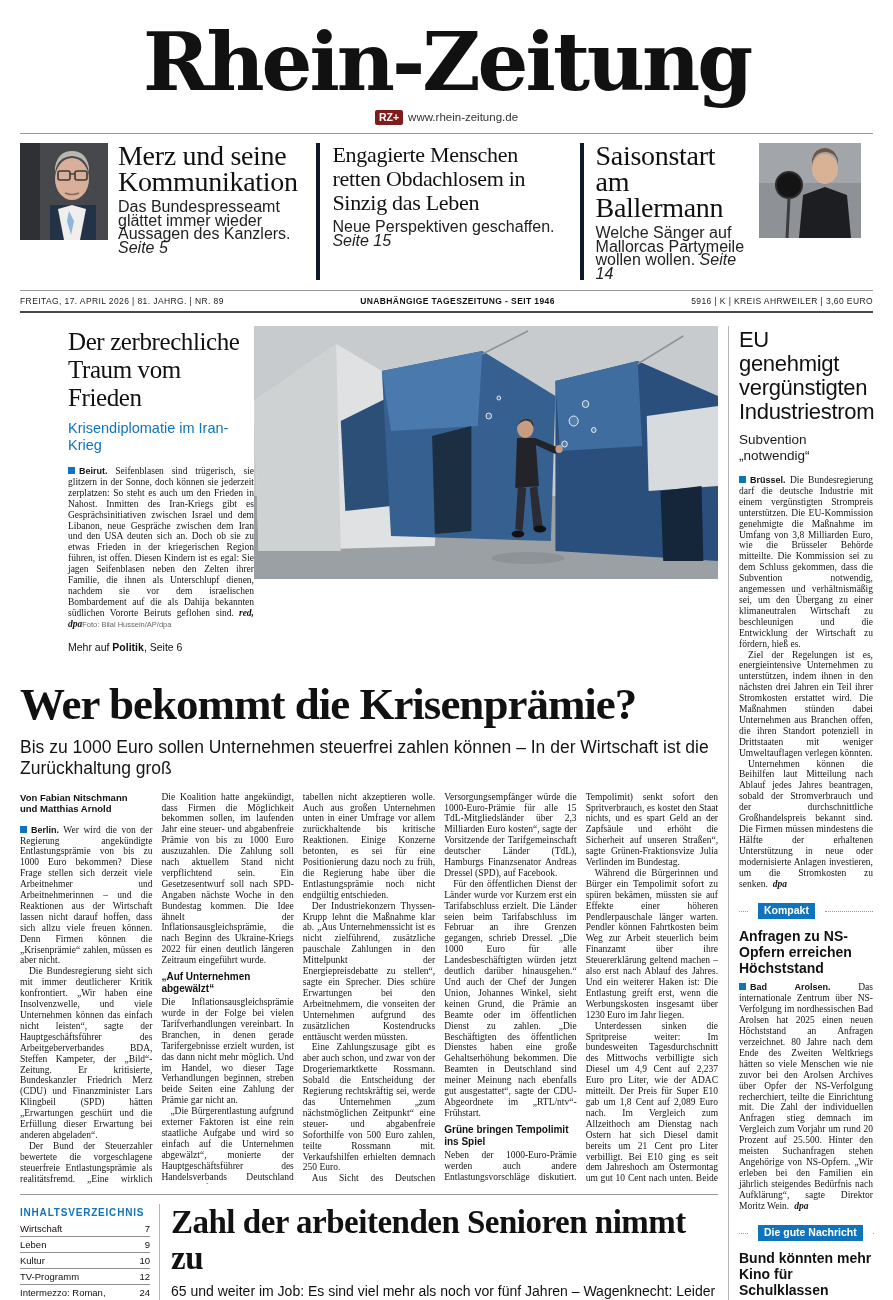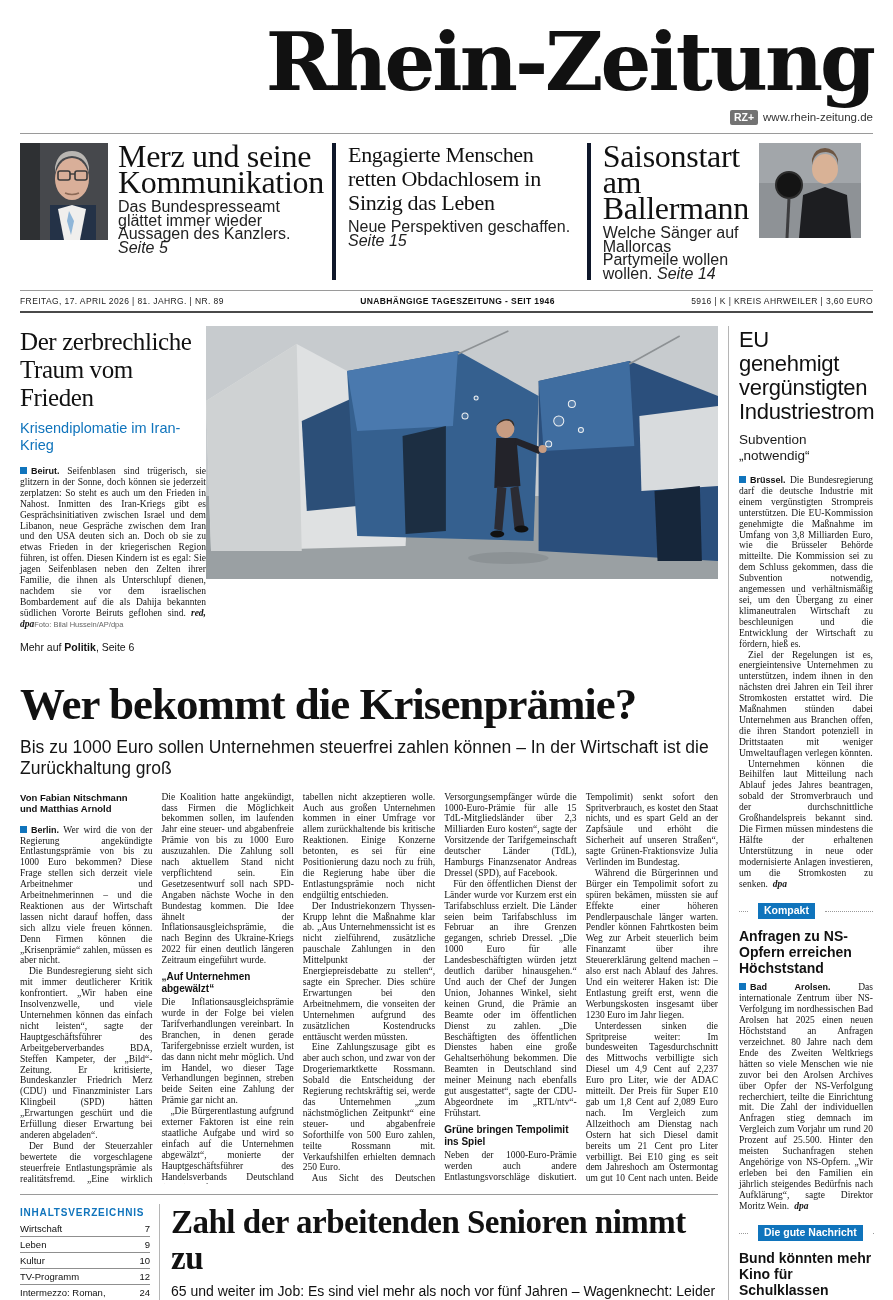--- a/index.html
+++ b/index.html
@@ -1,35 +1,35 @@
 <!DOCTYPE html>
 <html lang="de"><head>
 <meta charset="utf-8">
 <style>
   html,body{margin:0;padding:0;}
   body{width:893px;height:1300px;overflow:hidden;background:#fff;color:#111;
        font-family:"Liberation Sans",sans-serif;}
   .page{width:853px;margin:0 auto;padding-top:16px;}
 
   
-  .mast{text-align:right;}
+  .mast{text-align:center;}
   .mast-title{font-family:"DejaVu Serif",serif;font-weight:bold;font-size:80px;line-height:92px;letter-spacing:-3px;}
   .mast-sub{margin-top:2px;font-size:11.5px;color:#333;}
-  .rz-badge{display:inline-block;background:#737373;color:#fff;font-weight:bold;font-size:10.5px;
+  .rz-badge{display:inline-block;background:#7f1d1d;color:#fff;font-weight:bold;font-size:10.5px;
             padding:1px 4px 2px;border-radius:2px;margin-right:5px;vertical-align:middle;}
 
   
   .teaser-row{display:flex;border-top:1px solid #9a9a9a;margin-top:8px;padding:9px 0 10px;}
   .tz{padding:0 12px;}
   .tz:first-child{padding-left:0;}
   .tz+.tz{border-left:4px solid #0f172a;}
   .tz1{width:300px;display:flex;gap:10px;}
   .tz2{width:248px;}
   .tz3{width:280px;display:flex;gap:10px;}
-  .tz-title{font-family:"Liberation Serif",serif;font-size:32px;line-height:26px;letter-spacing:-0.3px;margin:0 0 5px;}
+  .tz-title{font-family:"Liberation Serif",serif;font-size:28px;line-height:26px;letter-spacing:-0.3px;margin:0 0 5px;}
   .tz2 .tz-title{font-size:22px;line-height:24px;}
   .tz-sub{font-size:16px;line-height:13.5px;color:#222;}
   .tz-page{font-style:italic;}
   .tz-photo{flex:none;}
 
   
   .dl{display:flex;justify-content:space-between;align-items:center;
       border-top:1px solid #9a9a9a;border-bottom:2px solid #4a4a4a;
       font-size:8.5px;letter-spacing:.4px;padding:5px 0;color:#222;}
   .dl .c{font-weight:bold;color:#111;}
@@ -44,21 +44,21 @@
   .credit{font-family:"Liberation Sans",sans-serif;font-size:7.5px;color:#666;}
   .colsub{font:bold 10px/12px "Liberation Sans",sans-serif;margin:5px 0 2px;}
   .more{font-size:10.5px;margin-top:10px;}
   .more b{font-weight:bold;}
 
   
   .mainwrap{display:flex;margin-top:13px;}
   .leftzone{flex:1;min-width:0;}
   .rail{width:134px;flex:none;border-left:1px solid #b5b5b5;margin-left:10px;padding-left:10px;}
 
-  .toprow{display:flex;}
+  .toprow{display:flex;margin-left:48px;}
   .leadcol{width:186px;flex:none;}
   .lead-title{font-family:"Liberation Serif",serif;font-size:25px;line-height:28px;letter-spacing:-0.4px;margin:2px 0 8px;}
   .lead-sub{font-size:14.5px;line-height:17px;color:#1074bc;margin:0 0 12px;}
   .mainphoto{flex:1;min-width:0;}
   .mainphoto svg{display:block;width:100%;height:253px;}
 
   .krisen-title{font-family:"Liberation Serif",serif;font-size:45px;line-height:50px;letter-spacing:-1px;margin:26px 0 0;}
   .krisen-sub{font-size:17.5px;line-height:21px;margin:8px 0 13px;color:#151515;}
   .byline{font:bold 9.5px/11.5px "Liberation Sans",sans-serif;margin:0 0 10px;}
   .cols5{display:flex;gap:9px;height:392px;overflow:hidden;}
@@ -225,21 +225,21 @@
             <p class="bp">Die Bundesregierung sieht sich mit immer deutlicherer Kritik konfrontiert. „Wir haben eine Insolvenzwelle, und viele Unternehmen können das einfach nicht leisten“, sagte der Hauptgeschäftsführer des Arbeitgeberverbandes BDA, Steffen Kampeter, der „Bild“-Zeitung. Er kritisierte, Bundeskanzler Friedrich Merz (CDU) und Finanzminister Lars Klingbeil (SPD) hätten „Erwartungen geschürt und die Erfüllung dieser Erwartung bei anderen abgeladen“.</p>
             <p class="bp">Der Bund der Steuerzahler bewertete die vorgeschlagene steuerfreie Entlastungsprämie als realitätsfremd. „Eine wirklich sachgemäße Lösung zur Entlastung wäre eine Erhöhung der Entfernungspauschale für alle, die Auto oder Bus und Bahn nutzen müssen, um zur Arbeit zu kommen“, sagte Reiner Holznagel dem Redaktionsnetzwerk Deutschland (RND).</p>
           </div>
           <div class="col">
             <p class="bp">Die Koalition hatte angekündigt, dass Firmen die Möglichkeit bekommen sollen, im laufenden Jahr eine steuer- und abgabenfreie Prämie von bis zu 1000 Euro auszuzahlen. Die Zahlung soll nach aktuellem Stand nicht verpflichtend sein. Ein Gesetzesentwurf soll nach SPD-Angaben nächste Woche in den Bundestag kommen. Die Idee ähnelt der Inflationsausgleichsprämie, die nach Beginn des Ukraine-Kriegs 2022 für einen deutlich längeren Zeitraum eingeführt wurde.</p>
             <div class="colsub">„Auf Unternehmen abgewälzt“</div>
             <p class="bp">Die Inflationsausgleichsprämie wurde in der Folge bei vielen Tarifverhandlungen vereinbart. In Branchen, in denen gerade Tarifergebnisse erzielt wurden, ist das dann nicht mehr möglich. Und im Handel, wo dieser Tage Verhandlungen beginnen, streben beide Seiten eine Zahlung der Prämie gar nicht an.</p>
             <p class="bp">„Die Bürgerentlastung aufgrund externer Faktoren ist eine rein staatliche Aufgabe und wird so einfach auf die Unternehmen abgewälzt“, monierte der Hauptgeschäftsführer des Handelsverbands Deutschland (HDE), Stefan Genth. Dabei seien Betriebe ihrerseits von den Kostensteigerungen betroffen. Die Gewerkschaft Verdi betonte, dass sie bei den Tarifgesprächen Einmalzahlungen als Ersatz für echte Entgelterhöhungen in Tarif-</p>
           </div>
           <div class="col">
-            <p class="bp">tabellen nicht akzeptieren wolle. Auch aus großen Unternehmen kommen in einer Umfrage vor allem zurückhaltende bis kritische Reaktionen. Einige Konzerne betonten, es sei für eine Positionierung dazu noch zu früh, die Regierung habe über die Entlastungsprämie noch nicht endgültig entschieden.</p>
+            <p class="bp">tabellen nicht akzeptieren wolle. Auch aus großen Unternehmen unten in einer Umfrage vor allem zurückhaltende bis kritische Reaktionen. Einige Konzerne betonten, es sei für eine Positionierung dazu noch zu früh, die Regierung habe über die Entlastungsprämie noch nicht endgültig entschieden.</p>
             <p class="bp">Der Industriekonzern Thyssen-Krupp lehnt die Maßnahme klar ab. „Aus Unternehmenssicht ist es nicht zielführend, zusätzliche pauschale Zahlungen in den Mittelpunkt der Energiepreisdebatte zu stellen“, sagte ein Sprecher. Dies schüre Erwartungen bei den Arbeitnehmern, die vonseiten der Unternehmen aufgrund des zusätzlichen Kostendrucks enttäuscht werden müssten.</p>
             <p class="bp">Eine Zahlungszusage gibt es aber auch schon, und zwar von der Drogeriemarktkette Rossmann. Sobald die Entscheidung der Regierung rechtskräftig sei, werde das Unternehmen „zum nächstmöglichen Zeitpunkt“ eine steuer- und abgabenfreie Soforthilfe von 500 Euro zahlen, teilte Rossmann mit. Verkaufshilfen erhielten demnach 250 Euro.</p>
             <p class="bp">Aus Sicht des Deutschen Beamtenbunds sollte es die Entlastungsprämie auch für die Beschäftigten im öffentlichen Dienst geben. Die Länder sehen allerdings kaum eine Chance zur Auszahlung an Beamte, Tarifbeschäftigte und Pensionäre. „Einschließlich der Beamten und</p>
           </div>
           <div class="col">
             <p class="bp">Versorgungsempfänger würde die 1000-Euro-Prämie für alle 15 TdL-Mitgliedsländer über 2,3 Milliarden Euro kosten“, sagte der Vorsitzende der Tarifgemeinschaft deutscher Länder (TdL), Hamburgs Finanzsenator Andreas Dressel (SPD), auf Facebook.</p>
             <p class="bp">Für den öffentlichen Dienst der Länder wurde vor Kurzem erst ein Tarifabschluss erzielt. Die Länder seien beim Tarifabschluss im Februar an ihre Grenzen gegangen, schrieb Dressel. „Die 1000 Euro für alle Landesbeschäftigten würden jetzt deutlich darüber hinausgehen.“ Und auch der Chef der Jungen Union, Johannes Winkel, sieht keinen Grund, die Prämie an Beamte oder im öffentlichen Dienst zu zahlen. „Die Beschäftigten des öffentlichen Dienstes haben eine große Gehaltserhöhung bekommen. Die Beamten in Deutschland sind meiner Meinung nach ebenfalls gut ausgestattet“, sagte der CDU-Abgeordnete im „RTL/ntv“-Frühstart.</p>
             <div class="colsub">Grüne bringen Tempolimit ins Spiel</div>
             <p class="bp">Neben der 1000-Euro-Prämie werden auch andere Entlastungsvorschläge diskutiert. Neben einer Anhebung der Pendlerpauschale wird ein Tempolimit gefordert. Die Grünen brachten einen Gesetzentwurf für die Einführung einer Höchstgeschwindigkeit von 130 km/h ins Parlament ein. „Es (das</p>
           </div>

